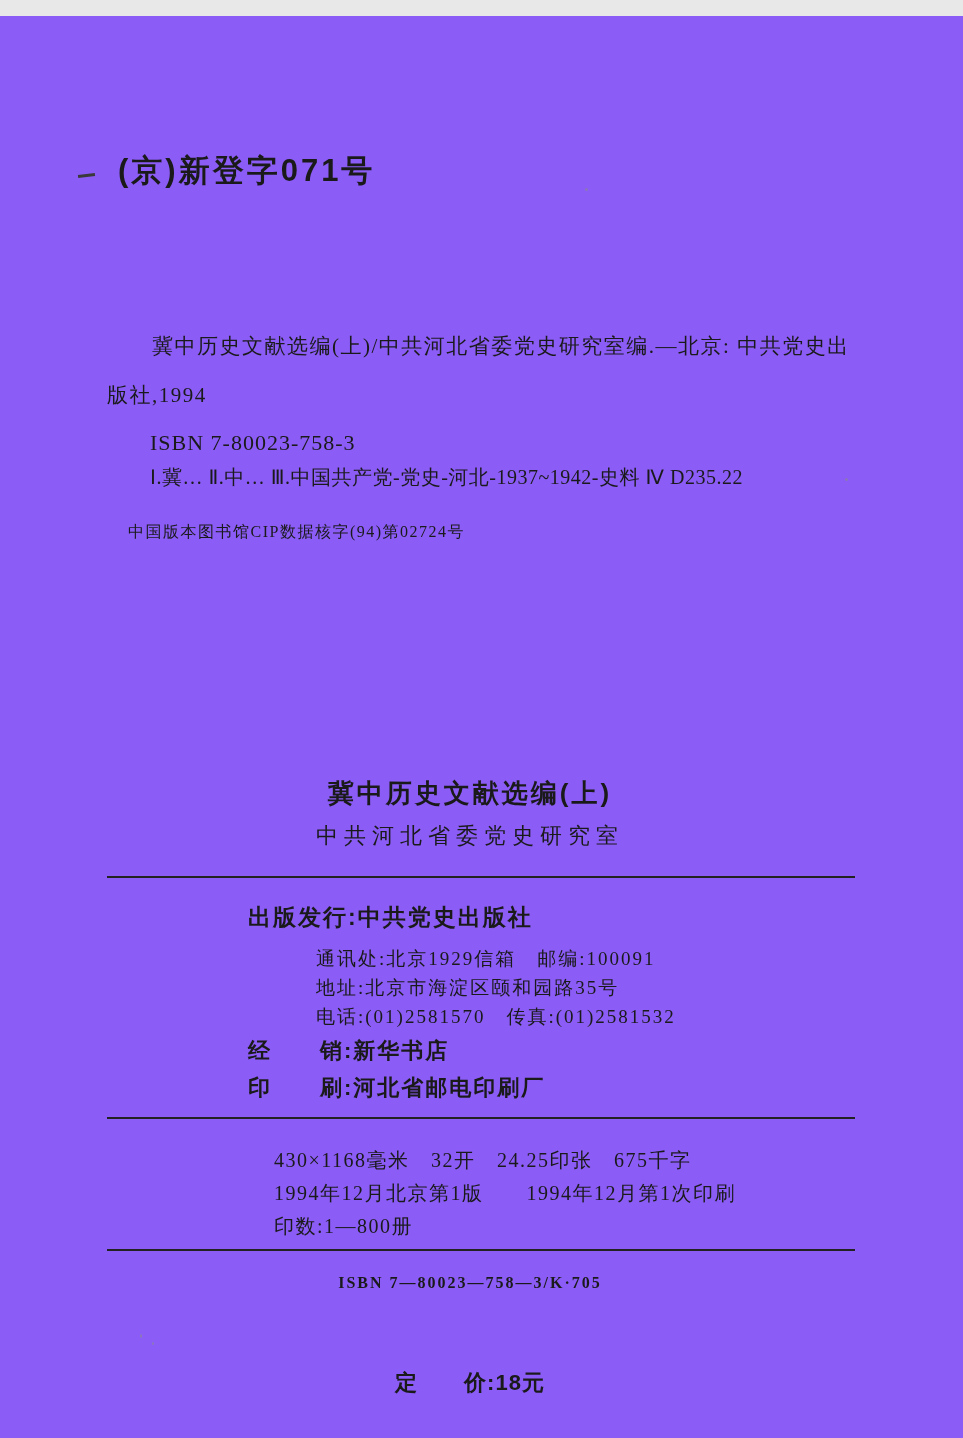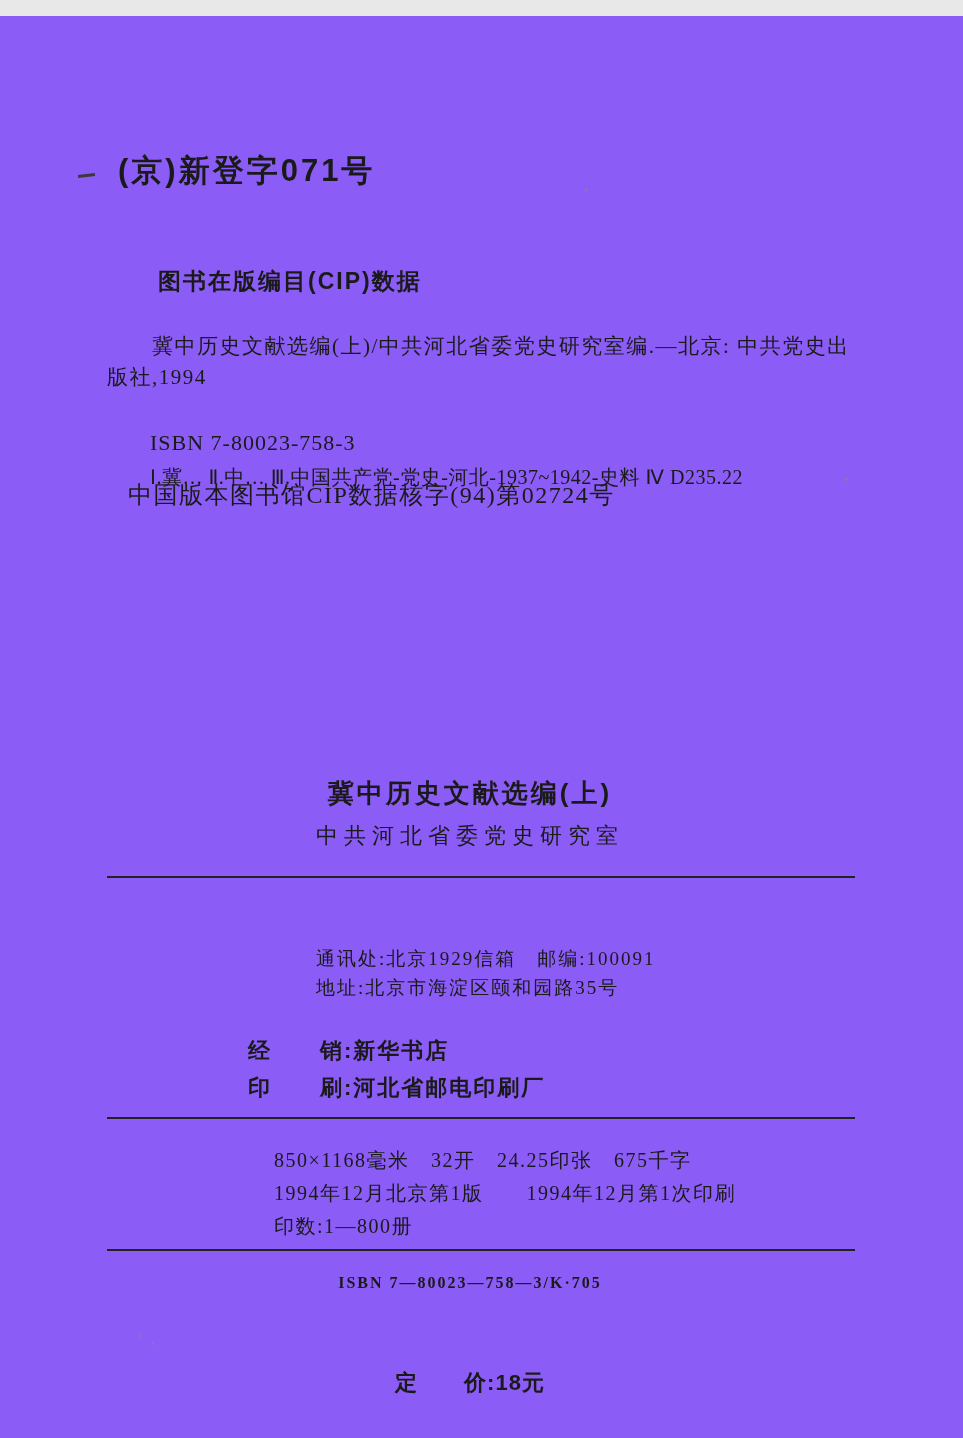--- a/index.html
+++ b/index.html
@@ -31,25 +31,25 @@
     left: 78px; top: 158px;
     width: 17px; height: 3px;
     background: #3a3a3a;
     transform: rotate(-6deg);
   }
   .cip-heading {
     left: 158px; top: 250px;
     font-size: 23px; letter-spacing: 2px;
   }
   .cip-entry-1 { left: 152px; top: 316px; font-size: 21px; letter-spacing: 1.5px; }
-  .cip-entry-2 { left: 107px; top: 347px; font-size: 21px; letter-spacing: 1.5px; }
+  .cip-entry-2 { left: 107px; top: 365px; font-size: 21px; letter-spacing: 1.5px; }
   .cip-series  { left: 148px; top: 383px; font-size: 20px; letter-spacing: 3.5px; }
   .cip-isbn    { left: 150px; top: 414px; font-size: 22px; letter-spacing: 1px; }
   .cip-class   { left: 150px; top: 448px; font-size: 20px; letter-spacing: 0.5px; }
-  .cip-record  { left: 128px; top: 463px; font-size: 24px; letter-spacing: 1.5px; }
+  .cip-record  { left: 128px; top: 506px; font-size: 16px; letter-spacing: 1.5px; }
 
   .book-title {
     left: 0; top: 760px; width: 940px;
     text-align: center;
     font-size: 26px; letter-spacing: 3px;
   }
   .book-editor {
     left: 0; top: 805px; width: 940px;
     text-align: center;
     font-size: 22px; letter-spacing: 6px;
@@ -102,43 +102,44 @@
   .sp4 { left: 152px; top: 1326px; width: 2px; height: 3px; }
 </style>
 </head>
 <body>
 
 <div class="page">
 
   <div class="dash-mark"></div>
   <div class="abs hei reg-label">(京)新登字071号</div>
 
-  <div class="abs hei cip-heading">图书在版编目(CIP)数据</div>
   <div class="abs song cip-entry-1">冀中历史文献选编(上)/中共河北省委党史研究室编.—北京: 中共党史出</div>
   <div class="abs song cip-entry-2">版社,1994</div>
   <div class="abs song cip-isbn">ISBN 7-80023-758-3</div>
   <div class="abs song cip-class">Ⅰ.冀… Ⅱ.中… Ⅲ.中国共产党-党史-河北-1937~1942-史料 Ⅳ D235.22</div>
   <div class="abs song cip-record">中国版本图书馆CIP数据核字(94)第02724号</div>
 
   <div class="abs hei book-title">冀中历史文献选编(上)</div>
   <div class="abs song book-editor">中共河北省委党史研究室</div>
 
   <div class="rule rule-1"></div>
 
+  <div class="abs pub-line"><span class="hei">出版发行:</span><span class="val">中共党史出版社</span></div>
 
   <div class="abs song contact-1">通讯处:北京1929信箱　邮编:100091</div>
   <div class="abs song contact-2">地址:北京市海淀区颐和园路35号</div>
+  <div class="abs song contact-3">电话:(01)2581570　传真:(01)2581532</div>
 
   <div class="abs dist-line"><span class="hei">经　　销:</span><span class="val">新华书店</span></div>
 
   <div class="abs print-line"><span class="hei">印　　刷:</span><span class="val">河北省邮电印刷厂</span></div>
 
   <div class="rule rule-2"></div>
 
-  <div class="abs song spec-1">850×1168毫米　32开　24.25印张　675千字</div>
+  <div class="abs song spec-1">430×1168毫米　32开　24.25印张　675千字</div>
   <div class="abs song spec-2">1994年12月北京第1版　　1994年12月第1次印刷</div>
   <div class="abs song spec-3">印数:1—800册</div>
 
   <div class="rule rule-3"></div>
 
   <div class="abs isbn-footer">ISBN 7—80023—758—3/K·705</div>
 
   <div class="abs hei price-line"><span>定　　价:</span><span>18元</span></div>
 
   <div class="speckle sp1"></div>

